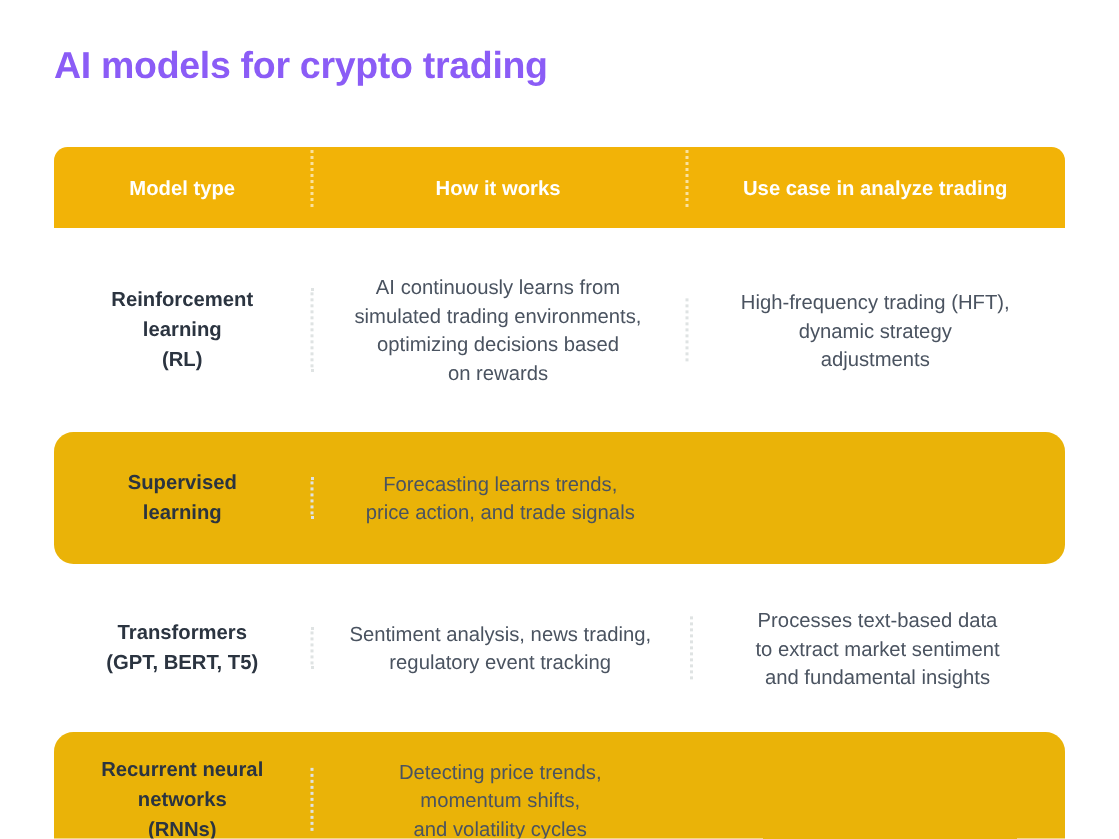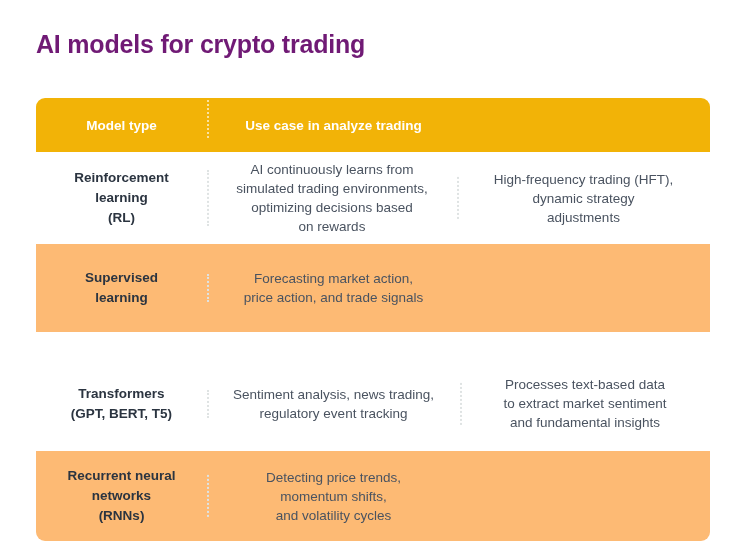--- a/index.html
+++ b/index.html
@@ -20,21 +20,21 @@
     height: 559px;
     box-sizing: border-box;
   }
 
   .page-title {
     position: absolute;
     left: 36px;
     top: 30px;
     font-size: 25px;
     font-weight: bold;
-    color: #701a75;
+    color: #8b5cf6;
     letter-spacing: -0.2px;
     white-space: nowrap;
   }
 
   .table {
     position: absolute;
     left: 36px;
     top: 98px;
     width: 674px;
     border-radius: 9px;
@@ -73,25 +73,25 @@
     border-left: 2px dotted rgba(255,255,255,0.62);
   }
 
   .row {
     display: flex;
     align-items: center;
     box-sizing: border-box;
   }
 
   .row-white { background: #ffffff; }
-  .row-gray  { background: #fdba74; }
-
-  .r1 { height: 92px; }
+  .row-gray  { background: #eab308; border-radius: 13px; }
+
+  .r1 { height: 136px; }
   .r2 { height: 88px; }
-  .r3 { height: 95px; margin-top: 24px; }
+  .r3 { height: 112px; }
   .r4 { height: 90px; }
 
   .td {
     flex: 0 0 auto;
     text-align: center;
     box-sizing: border-box;
     padding: 0 10px;
     position: relative;
     font-size: 13.5px;
     line-height: 19px;
@@ -124,20 +124,21 @@
 <body>
 
 <div class="page">
 
   <div class="page-title">AI models for crypto trading</div>
 
   <div class="table">
 
     <div class="thead">
       <div class="th col-1">Model type</div>
+      <div class="th col-2">How it works</div>
       <div class="th col-3">Use case in analyze trading</div>
     </div>
 
     <div class="row row-white r1">
       <div class="td col-1 cell-model">
           <span class="cell-text">Reinforcement
 learning
 (RL)</span>
         </div>
       <div class="td col-2">
@@ -152,21 +153,21 @@
 adjustments</span>
         </div>
     </div>
 
     <div class="row row-gray r2">
       <div class="td col-1 cell-model">
           <span class="cell-text">Supervised
 learning</span>
         </div>
       <div class="td col-3">
-          <span class="cell-text">Forecasting market action,
+          <span class="cell-text">Forecasting learns trends,
 price action, and trade signals</span>
         </div>
     </div>
 
     <div class="row row-white r3">
       <div class="td col-1 cell-model">
           <span class="cell-text">Transformers
 (GPT, BERT, T5)</span>
         </div>
       <div class="td col-3">

